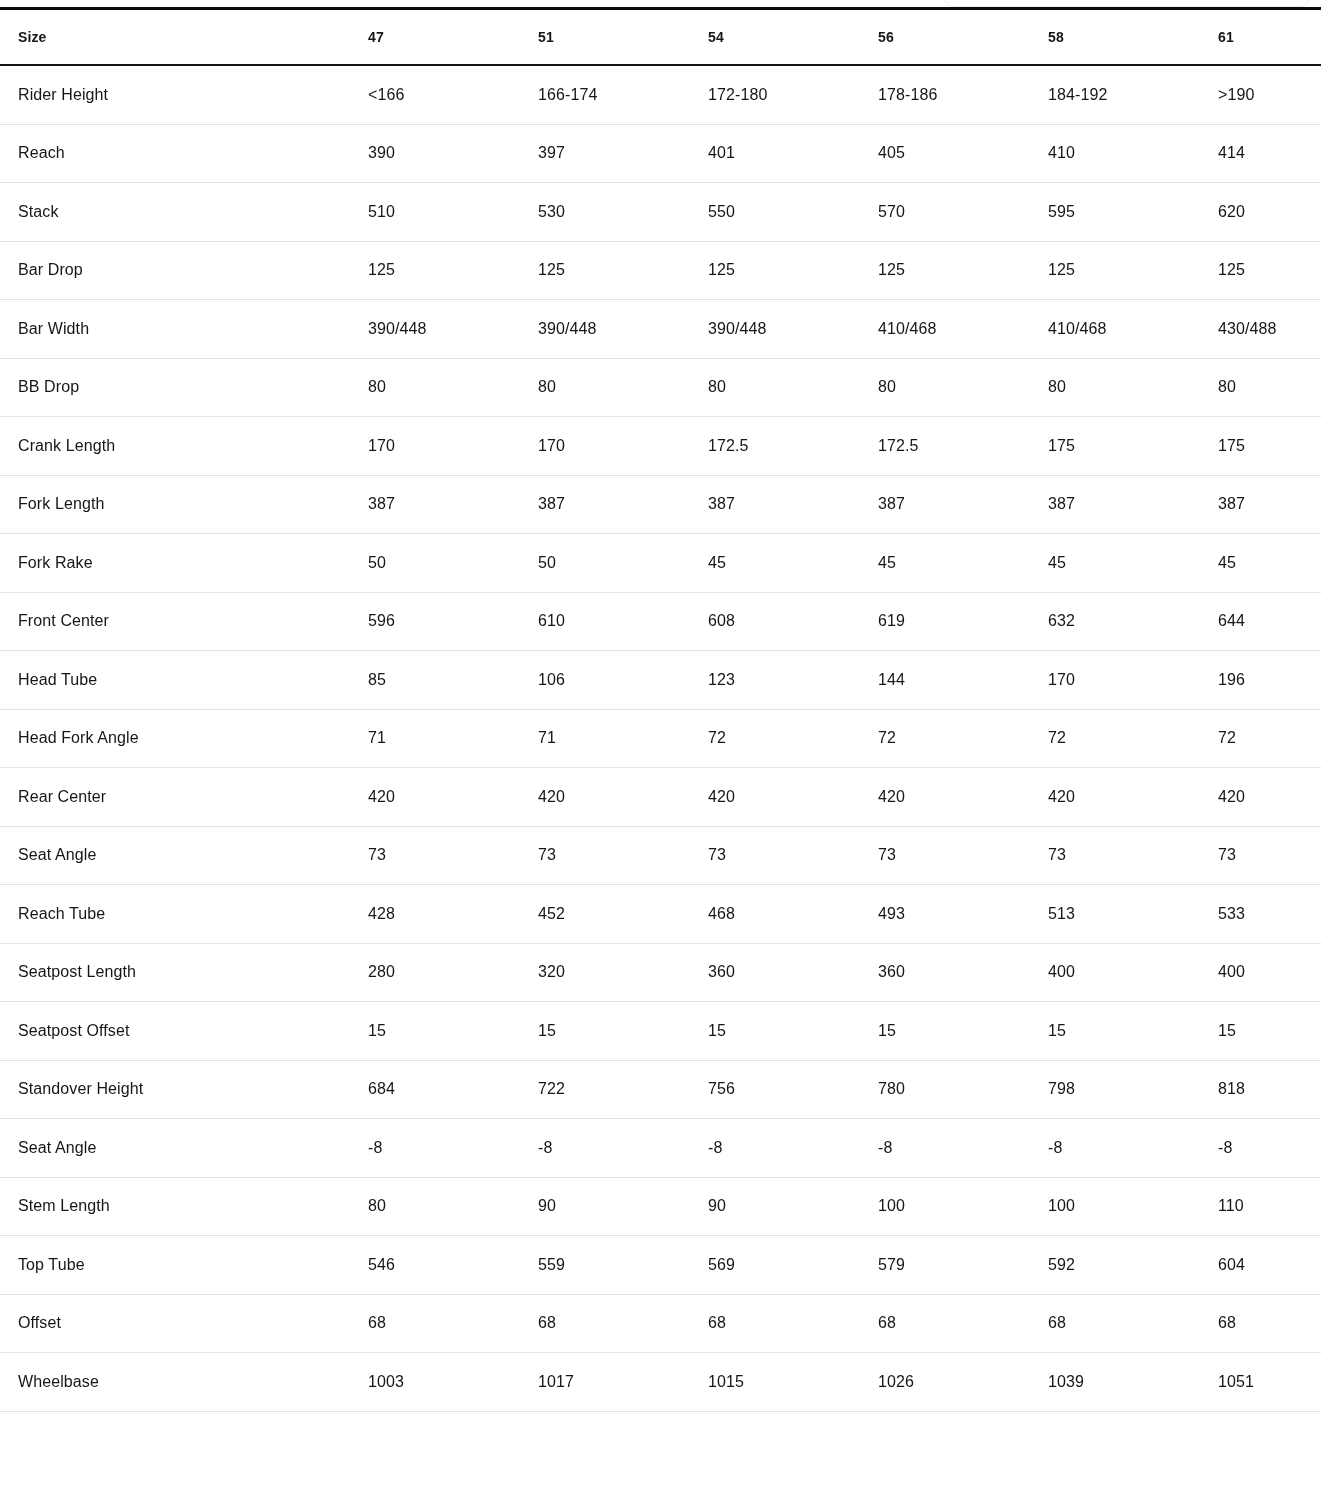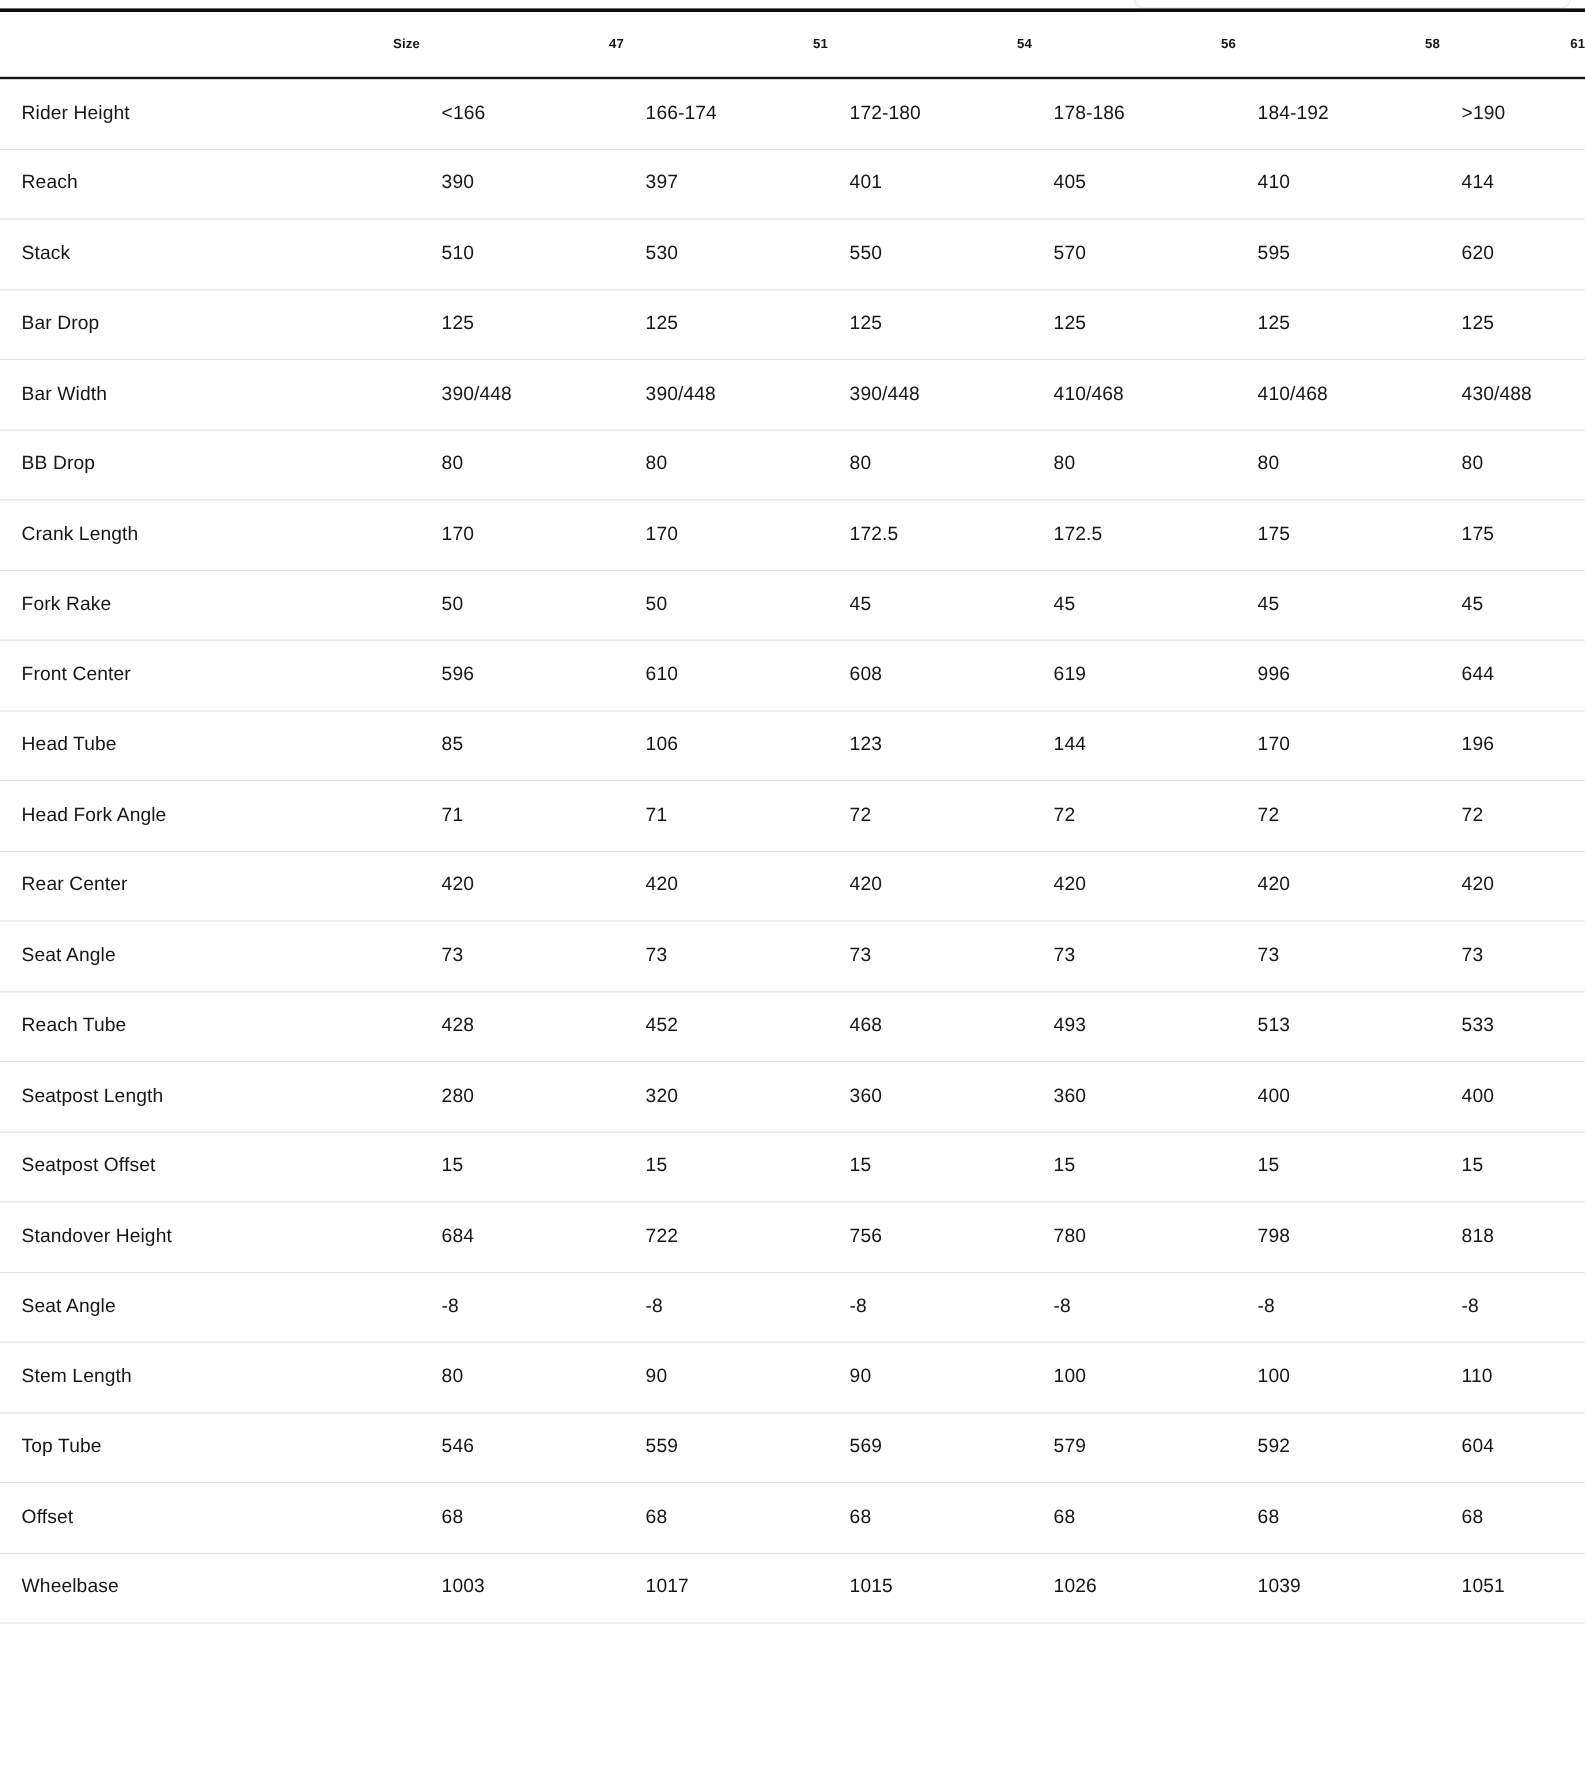--- a/index.html
+++ b/index.html
@@ -31,23 +31,23 @@
     z-index: 1;
     padding-top: 7px;
   }
   table.geometry {
     width: 100%;
     border-collapse: collapse;
     border-top: 3px solid #0d0d0d;
     table-layout: fixed;
   }
   table.geometry thead th {
-    text-align: right;
+    text-align: left;
     vertical-align: middle;
-    font-size: 11px;
+    font-size: 14px;
     font-weight: 700;
     height: 54px;
     padding: 0 0 0 18px;
     border-bottom: 2px solid #161616;
     letter-spacing: 0.1px;
     white-space: nowrap;
   }
   table.geometry tbody td {
     text-align: left;
     vertical-align: middle;
@@ -147,35 +147,44 @@
         <tr>
           <td>Crank Length</td>
           <td>170</td>
           <td>170</td>
           <td>172.5</td>
           <td>172.5</td>
           <td>175</td>
           <td>175</td>
         </tr>
         <tr>
+          <td>Fork Length</td>
+          <td>387</td>
+          <td>387</td>
+          <td>387</td>
+          <td>387</td>
+          <td>387</td>
+          <td>387</td>
+        </tr>
+        <tr>
           <td>Fork Rake</td>
           <td>50</td>
           <td>50</td>
           <td>45</td>
           <td>45</td>
           <td>45</td>
           <td>45</td>
         </tr>
         <tr>
           <td>Front Center</td>
           <td>596</td>
           <td>610</td>
           <td>608</td>
           <td>619</td>
-          <td>996</td>
+          <td>632</td>
           <td>644</td>
         </tr>
         <tr>
           <td>Head Tube</td>
           <td>85</td>
           <td>106</td>
           <td>123</td>
           <td>144</td>
           <td>170</td>
           <td>196</td>

